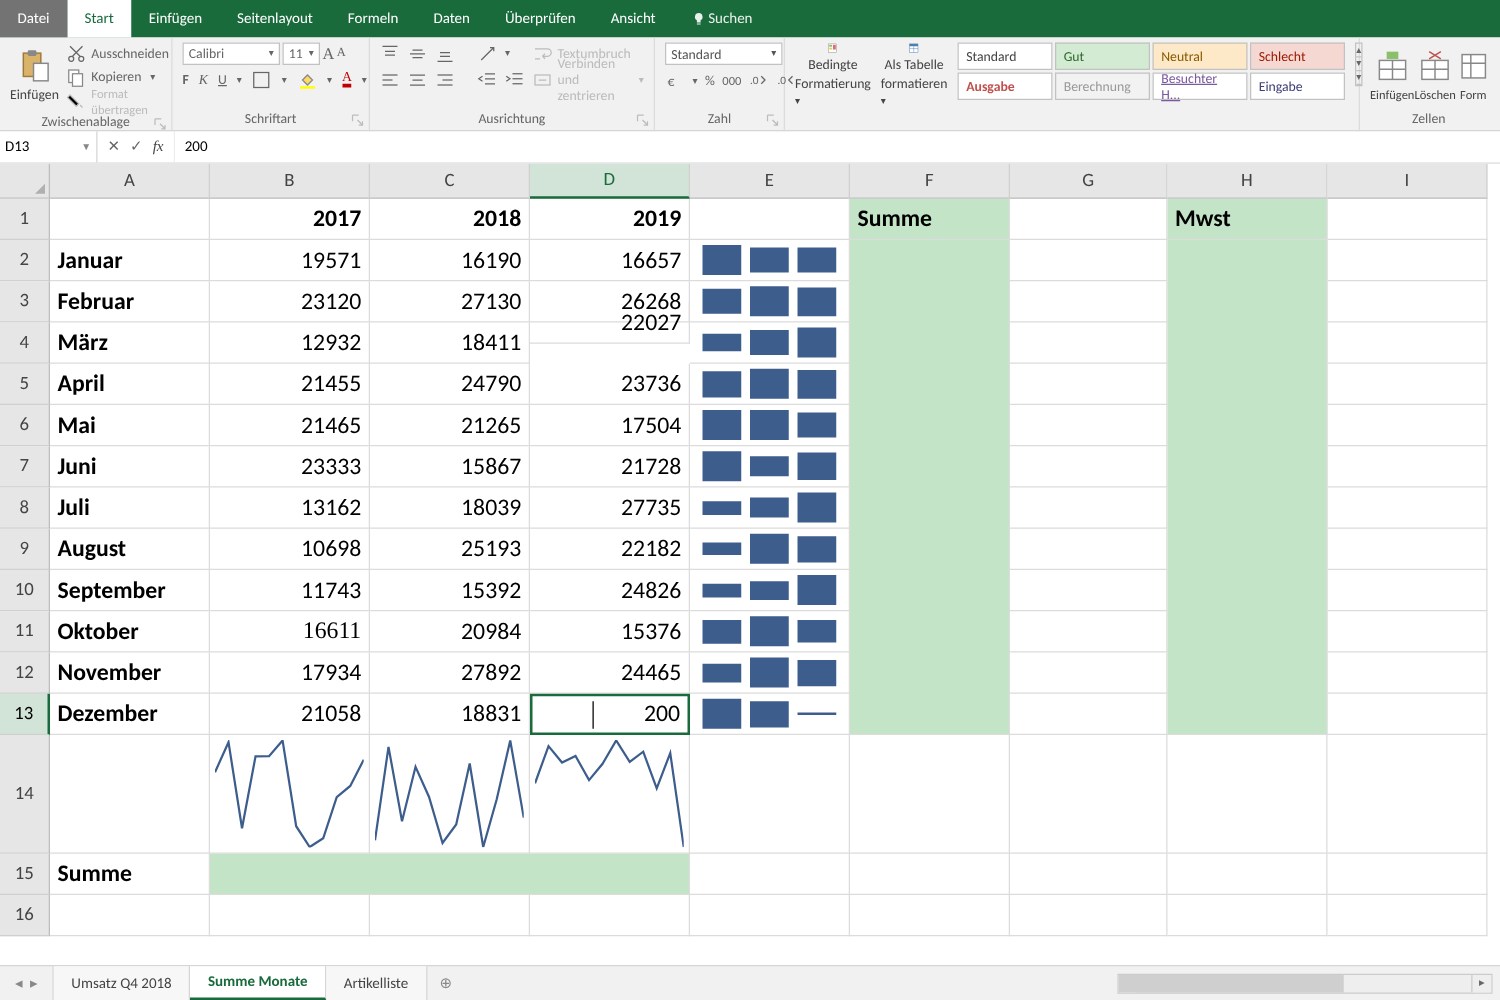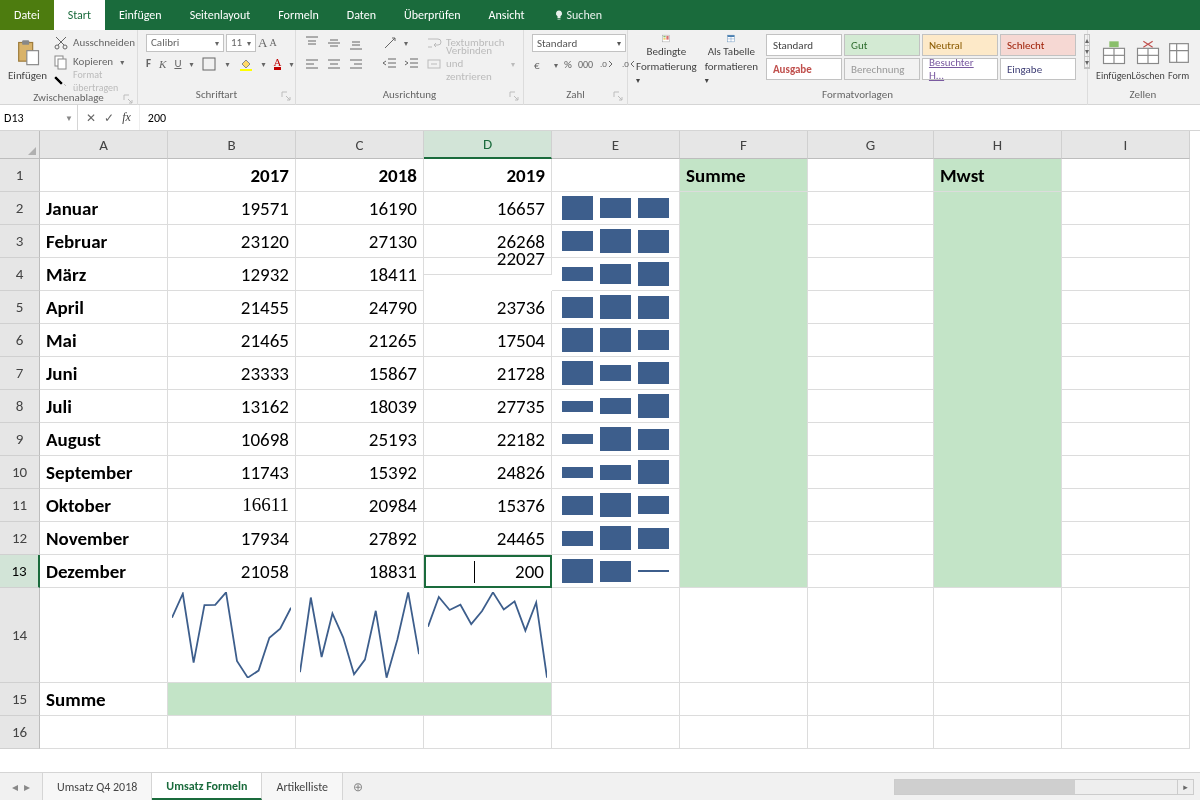--- a/index.html
+++ b/index.html
@@ -1,21 +1,21 @@
 <!DOCTYPE html>
 <html><head>
 <meta charset="utf-8">
 <style>
   * { box-sizing: border-box; margin: 0; padding: 0; font-family: "Segoe UI", Calibri, sans-serif; }
   html, body { width: 1200px; height: 800px; overflow: hidden; background: #fff; }
   
   
   .menubar { background: #1a6b3c; height: 30px; display: flex; align-items: stretch; color: #fff; font-size: 12px; }
   .menubar .tab { padding: 0 14px; display: flex; align-items: center; cursor: pointer; }
-  .menubar .tab.file { background: #4d7c0f; }
+  .menubar .tab.file { background: #737373; }
   .menubar .tab.active { background: #fff; color: #1a6b3c; }
   .menubar .tell-me { display: flex; align-items: center; gap: 2px; opacity: .9; }
   .menubar .tell-me svg { width: 12px; height: 12px; }
   
   
   .ribbon { background: #f1f1f1; height: 75px; border-bottom: 1px solid #d5d5d5; display: flex; font-size: 11px; color: #555; position: relative; }
   .ribbon-group { border-right: 1px solid #dcdcdc; padding: 4px 8px 0 8px; display: flex; flex-direction: column; justify-content: space-between; height: 75px; position: relative; }
   .ribbon-group .label { text-align: center; font-size: 11px; color: #666; padding: 2px 0 4px 0; position: relative; }
   .ribbon-group .label .dlg { position: absolute; right: -4px; bottom: 4px; width: 10px; height: 10px; opacity: .5; }
   .ribbon-body { display: flex; align-items: flex-start; gap: 6px; }
@@ -322,21 +322,20 @@
         <div class="style-chip calc">Berechnung</div>
         <div class="style-chip visited">Besuchter H...</div>
         <div class="style-chip input">Eingabe</div>
       </div>
       <div class="gallery-scroll">
           <div>▴</div>
           <div>▾</div>
           <div>▾</div>
         </div>
     </div>
-    <div class="label"><span>Formatvorlagen</span></div>
   </div>
 
   <div class="ribbon-group" style="width:110px;border-right:none">
     <div class="ribbon-body" style="gap:0">
       <div class="ribbon-btn-big" style="width:40px">
         <svg class="ico24" viewBox="0 0 24 24">
             <rect x="3" y="8" width="18" height="13" fill="#fff" stroke="#888"></rect>
             <line x1="3" y1="14" x2="21" y2="14" stroke="#888"></line>
             <line x1="12" y1="8" x2="12" y2="21" stroke="#888"></line>
             <rect x="8" y="2" width="8" height="5" fill="#8abf6b"></rect>
@@ -617,21 +616,21 @@
       <div class="cell" style="left: 1022px; top: 557px; width: 128px; height: 33px;"></div>
     </div>
 </div>
 
 <div class="sheet-bar">
   <div class="sheet-nav">
       <span>◂</span>
       <span>▸</span>
     </div>
   <div class="sheet-tab">Umsatz Q4 2018</div>
-  <div class="sheet-tab active">Umsatz Formeln</div>
+  <div class="sheet-tab active">Summe Monate</div>
   <div class="sheet-tab">Artikelliste</div>
   <div class="sheet-add">⊕</div>
   <div class="sheet-scroll">
     <div class="h-scroll">
       <div class="arrow l">◂</div>
         <div class="thumb"></div>
         <div class="arrow r">▸</div>
     </div>
   </div>
 </div>

